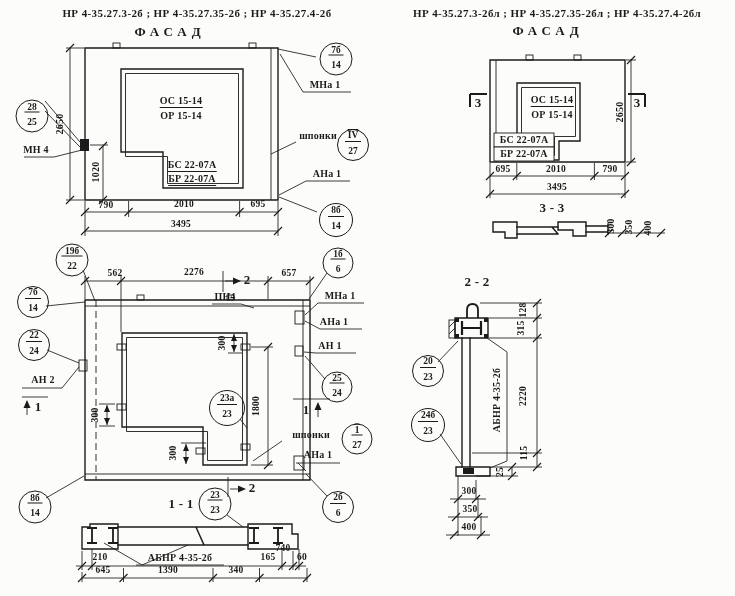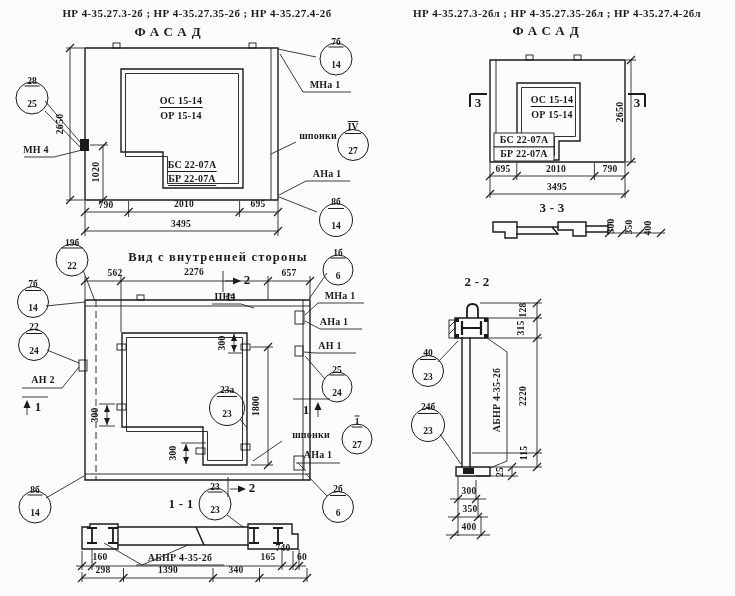--- a/index.html
+++ b/index.html
@@ -13,21 +13,21 @@
   .hdr{font-size:11px;letter-spacing:.4px}
   .fas{font-size:13px;letter-spacing:5px}
   .ttl{font-size:12.5px;letter-spacing:1.2px}
   .big{font-size:13px}
   .ul{border-bottom:1.3px solid #1b1b1b;padding-bottom:1px}
   .bal{position:absolute;transform:translate(-50%,-50%);border:1.5px solid #1b1b1b;
        border-radius:50%;display:flex;flex-direction:column;align-items:center;
        justify-content:center;font-weight:bold;font-size:9.5px;line-height:1.1;
        background:transparent}
   .bal .t{border-bottom:1.4px solid #1b1b1b;padding:0 3px;text-align:center}
-  .bal .b{padding:12px 2px;text-align:right}
+  .bal .b{padding:4px 2px;text-align:right}
   .ovl{text-decoration:overline}
 </style>
 </head>
 <body>
 
 <div id="canvas">
 
 <svg width="735" height="596" viewBox="0 0 735 596">
 
   <g stroke="#1b1b1b" fill="none" stroke-width="1.4" stroke-linecap="square">
@@ -198,38 +198,37 @@
 <div class="lbl" style="left:325px;top:85px">МНа 1</div>
 <div class="lbl" style="left:318px;top:136px">шпонки</div>
 <div class="lbl" style="left:327px;top:174px">АНа 1</div>
 <div class="lbl rot" style="left:60px;top:124px">2650</div>
 <div class="lbl rot" style="left:96px;top:172px">1020</div>
 <div class="lbl sm" style="left:106px;top:206px">790</div>
 <div class="lbl sm" style="left:184px;top:205px">2010</div>
 <div class="lbl sm" style="left:258px;top:205px">695</div>
 <div class="lbl sm" style="left: 181px;top:225px">3495</div>
 
-<div class="bal" style="left:32px;top:98px;width:31px;height:31px">
+<div class="bal" style="left:32px;top:116px;width:31px;height:31px">
   <span class="t">28</span>
   <span class="b">25</span>
     </div>
 <div class="bal" style="left:336px;top:59px;width:31px;height:31px">
   <span class="t">7б</span>
   <span class="b">14</span>
     </div>
 <div class="bal" style="left:353px;top:145px;width:30px;height:30px">
   <span class="t ovl">IV</span>
   <span class="b">27</span>
     </div>
 <div class="bal" style="left:336px;top:220px;width:32px;height:32px">
   <span class="t">8б</span>
   <span class="b">14</span>
     </div>
 
-<div class="lbl ttl" style="left:218px;top:257px">Вид с внутренней стороны</div>
 <div class="lbl sm" style="left:115px;top:274px">562</div>
 <div class="lbl sm" style="left:194px;top:273px">2276</div>
 <div class="lbl sm" style="left:289px;top:274px">657</div>
 <div class="lbl" style="left:225px;top:297px">ПН4</div>
 <div class="lbl big" style="left:247px;top:279px">2</div>
 <div class="lbl big" style="left:252px;top:487px">2</div>
 <div class="lbl big" style="left:38px;top:406px">1</div>
 <div class="lbl big" style="left:306px;top:409px">1</div>
 <div class="lbl" style="left:43px;top:380px">АН 2</div>
 <div class="lbl" style="left:340px;top:296px">МНа 1</div>
@@ -259,43 +258,43 @@
   <span class="b">23</span>
     </div>
 <div class="bal" style="left:337px;top:387px;width:29px;height:29px">
   <span class="t">25</span>
   <span class="b">24</span>
     </div>
 <div class="bal" style="left:357px;top:439px;width:29px;height:29px">
   <span class="t ovl">1</span>
   <span class="b">27</span>
     </div>
-<div class="bal" style="left:338px;top:270px;width:29px;height:29px">
+<div class="bal" style="left:338px;top:263px;width:29px;height:29px">
   <span class="t">1б</span>
   <span class="b">6</span>
     </div>
 <div class="bal" style="left:338px;top:507px;width:30px;height:30px">
   <span class="t">2б</span>
   <span class="b">6</span>
     </div>
 <div class="bal" style="left:35px;top:507px;width:31px;height:31px">
   <span class="t">8б</span>
   <span class="b">14</span>
     </div>
 
 <div class="lbl big" style="left:181px;top:503px">1 - 1</div>
 <div class="bal" style="left:215px;top:504px;width:31px;height:31px">
   <span class="t">23</span>
   <span class="b">23</span>
     </div>
 <div class="lbl" style="left:180px;top:558px">АБНР 4-35-2б</div>
-<div class="lbl sm" style="left:100px;top:558px">160</div>
+<div class="lbl sm" style="left:100px;top:558px">210</div>
 <div class="lbl sm" style="left:268px;top:558px">165</div>
 <div class="lbl sm" style="left:302px;top:558px">60</div>
-<div class="lbl sm" style="left:103px;top:571px">298</div>
+<div class="lbl sm" style="left:103px;top:571px">645</div>
 <div class="lbl sm" style="left:168px;top:571px">1390</div>
 <div class="lbl sm" style="left:236px;top:571px">340</div>
 <div class="lbl sm" style="left:283px;top:549px">740</div>
 
 <div class="lbl ul" style="left:552px;top:101px">ОС 15-14</div>
 <div class="lbl" style="left:552px;top:115px">ОР 15-14</div>
 <div class="lbl" style="left:524px;top:140px">БС 22-07А</div>
 <div class="lbl" style="left:524px;top:154px">БР 22-07А</div>
 <div class="lbl big" style="left:478px;top:102px">3</div>
 <div class="lbl big" style="left:637px;top:102px">3</div>
@@ -314,21 +313,21 @@
 <div class="lbl rot sm" style="left:524px;top:310px">128</div>
 <div class="lbl rot sm" style="left:522px;top:328px">315</div>
 <div class="lbl rot sm" style="left:524px;top:396px">2220</div>
 <div class="lbl rot sm" style="left:525px;top:453px">115</div>
 <div class="lbl rot sm" style="left:501px;top:472px">25</div>
 <div class="lbl rot" style="left:497px;top:400px">АБНР 4-35-2б</div>
 <div class="lbl sm" style="left:469px;top:492px">300</div>
 <div class="lbl sm" style="left:470px;top:510px">350</div>
 <div class="lbl sm" style="left:469px;top:528px">400</div>
 <div class="bal" style="left:428px;top:371px;width:30px;height:30px">
-  <span class="t">40</span>
+  <span class="t">20</span>
   <span class="b">23</span>
     </div>
 <div class="bal" style="left:428px;top:425px;width:32px;height:32px">
   <span class="t">24б</span>
   <span class="b">23</span>
     </div>
 
 </div>
 
 </body></html>

